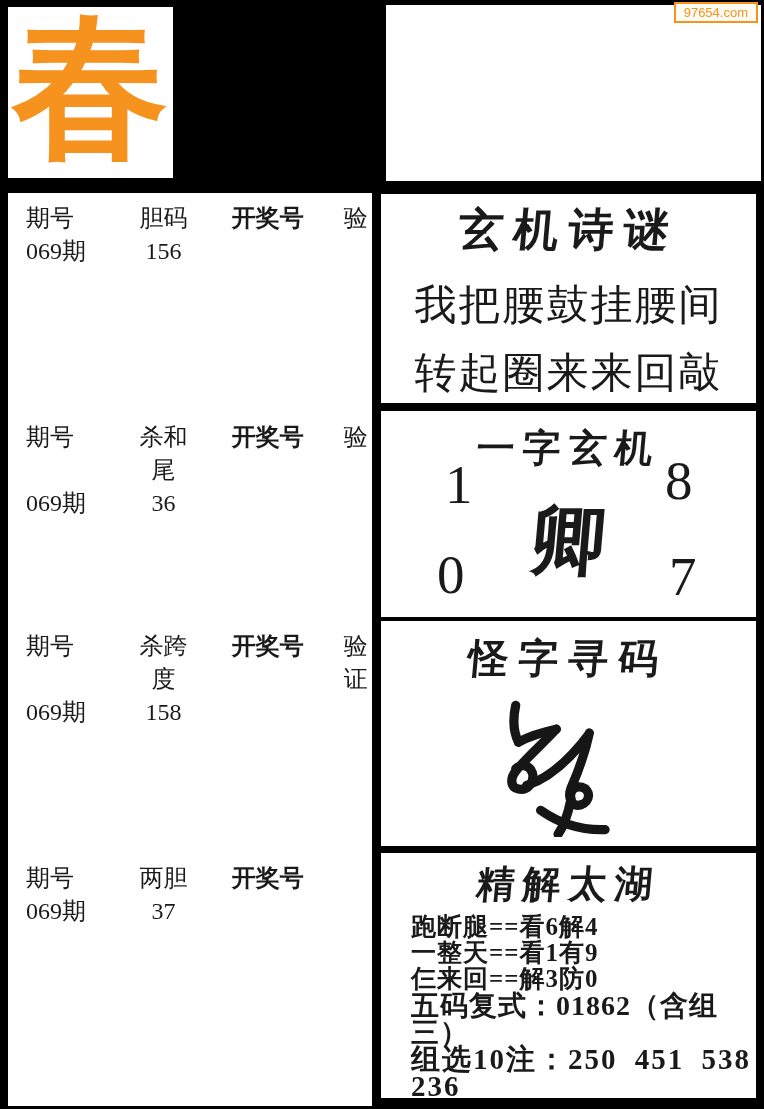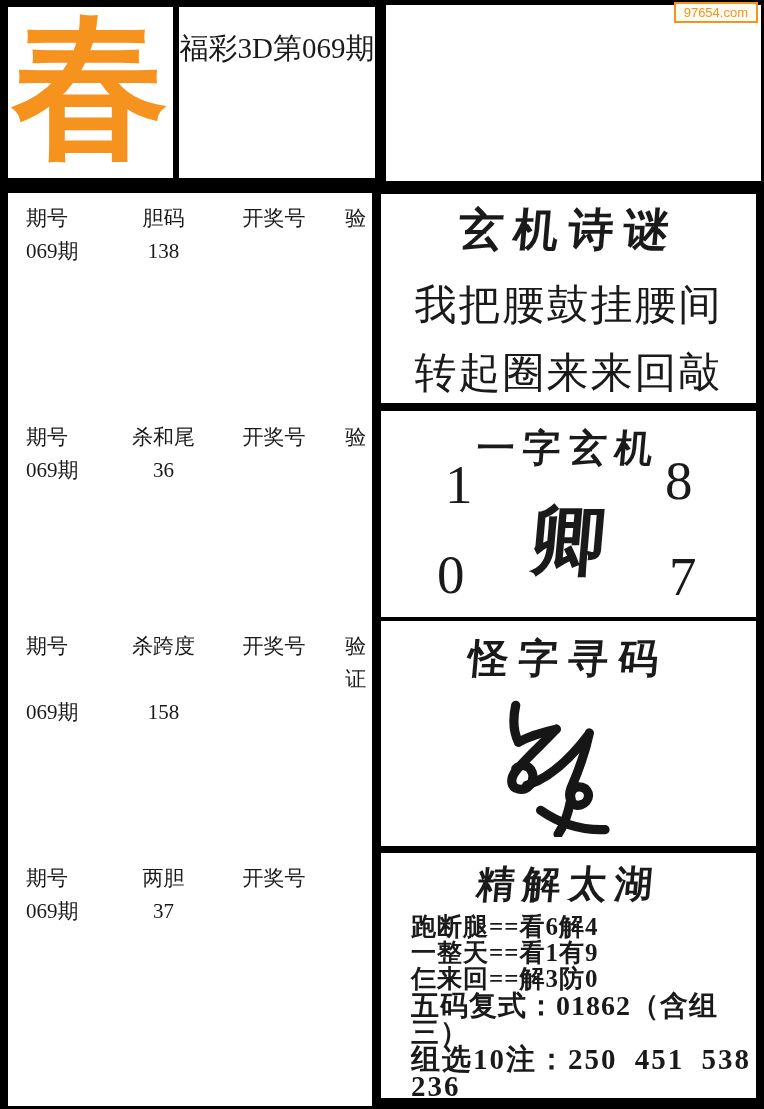--- a/index.html
+++ b/index.html
@@ -11,24 +11,24 @@
   #cell-chun{left:8px;top:7px;width:165px;height:171px;display:flex;align-items:center;justify-content:center;}
   .chun-char{font-size:156px;line-height:1;font-weight:bold;color:#f6921e;transform:translateY(-4px);}
   #cell-title{left:179px;top:7px;width:196px;height:171px;}
   .issue-title{margin-top:22px;text-align:center;font-size:29px;letter-spacing:0px;}
   #cell-blank{left:386px;top:5px;width:375px;height:176px;}
   .badge{position:absolute;top:-3px;right:3px;border:2px solid #f6921e;color:#f6921e;background:#fefcf3;
          font-family:"Liberation Sans","DejaVu Sans",sans-serif;font-size:13px;padding:1px 8px;}
 
   
   .lpanel{padding-top:9px;}
-  .lrow{display:flex;font-size:21px;line-height:33px;gap:34px;}
+  .lrow{display:flex;font-size:24px;line-height:33px;gap:34px;}
   .lc1{width:100px;padding-left:18px;}
   .lc2{width:92px;text-align:center;}
-  .lc3{width:106px;text-align:right;}
+  .lc3{width:106px;text-align:center;font-weight:bold;}
   .lc4{width:46px;text-align:center;}
   #p0{left:8px;top:193px;width:364px;height:210px;}
   #p1{left:8px;top:412px;width:364px;height:202px;}
   #p2{left:8px;top:621px;width:364px;height:224px;}
   #p3{left:8px;top:853px;width:364px;height:244px;}
 
   
   .brush{font-weight:900;display:block;transform:skewX(-5deg);}
 
   
@@ -63,38 +63,35 @@
 </style>
 </head>
 <body>
 
 <div class="sheet">
 
   <div class="cell" id="cell-chun">
     <span class="chun-char">春</span>
   </div>
 
-  <div class="cell" id="cell-title">
-    <div class="issue-title">福彩3D第069期</div>
-  </div>
 
   <div class="cell" id="cell-blank">
     <span class="badge">97654.com</span>
   </div>
 
   <div class="cell lpanel" id="p0">
     <div class="lrow">
       <span class="lc1">期号</span>
       <span class="lc2">胆码</span>
       <span class="lc3">开奖号</span>
       <span class="lc4">验</span>
     </div>
     <div class="lrow">
       <span class="lc1">069期</span>
-      <span class="lc2">138</span>
+      <span class="lc2">156</span>
       <span class="lc3"></span>
       <span class="lc4"></span>
     </div>
   </div>
 
   <div class="cell" id="poem">
     <span class="brush poem-title">玄机诗谜</span>
     <div class="poem-line">我把腰鼓挂腰间</div>
     <div class="poem-line">转起圈来来回敲</div>
   </div>

